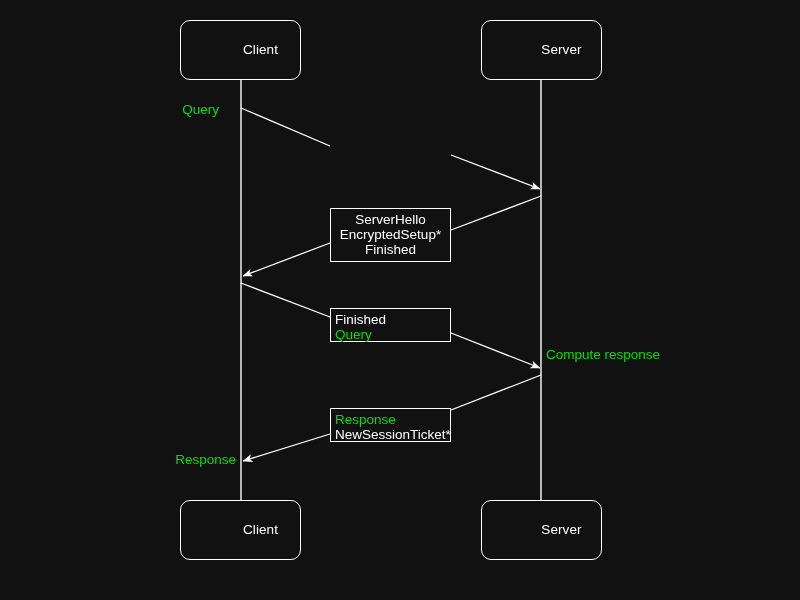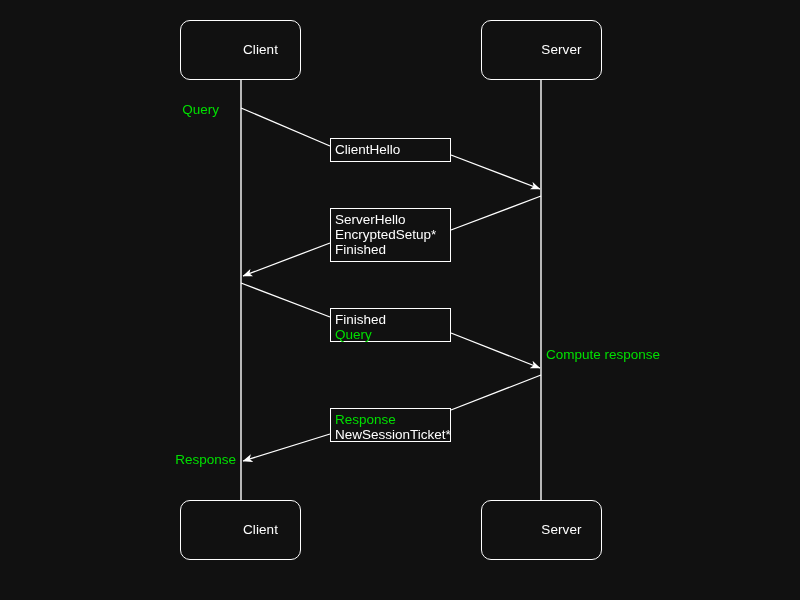--- a/index.html
+++ b/index.html
@@ -115,25 +115,22 @@
   </div>
 
   <div class="side-note" style="left:546px; top:348px;">
     <span>Compute response</span>
   </div>
 
   <div class="side-note right-align" style="left:130px; top:453px; width:106px;">
     <span>Response</span>
   </div>
 
-  <div class="msg-box" style="left:330px; top:138px; width:121px; height:24px;">
-    <div class="msg-line">ClientHello</div>
-  </div>
 
-  <div class="msg-box" style="left:330px; top:208px; width:121px; height:54px;">
+  <div class="msg-box" style="left:330px; top:208px; width:121px; height:54px;text-align:center;">
     <div class="msg-line">ServerHello</div>
     <div class="msg-line">EncryptedSetup*</div>
     <div class="msg-line">Finished</div>
   </div>
 
   <div class="msg-box" style="left:330px; top:308px; width:121px; height:34px;">
     <div class="msg-line">Finished</div>
     <div class="msg-line green">Query</div>
   </div>
 

